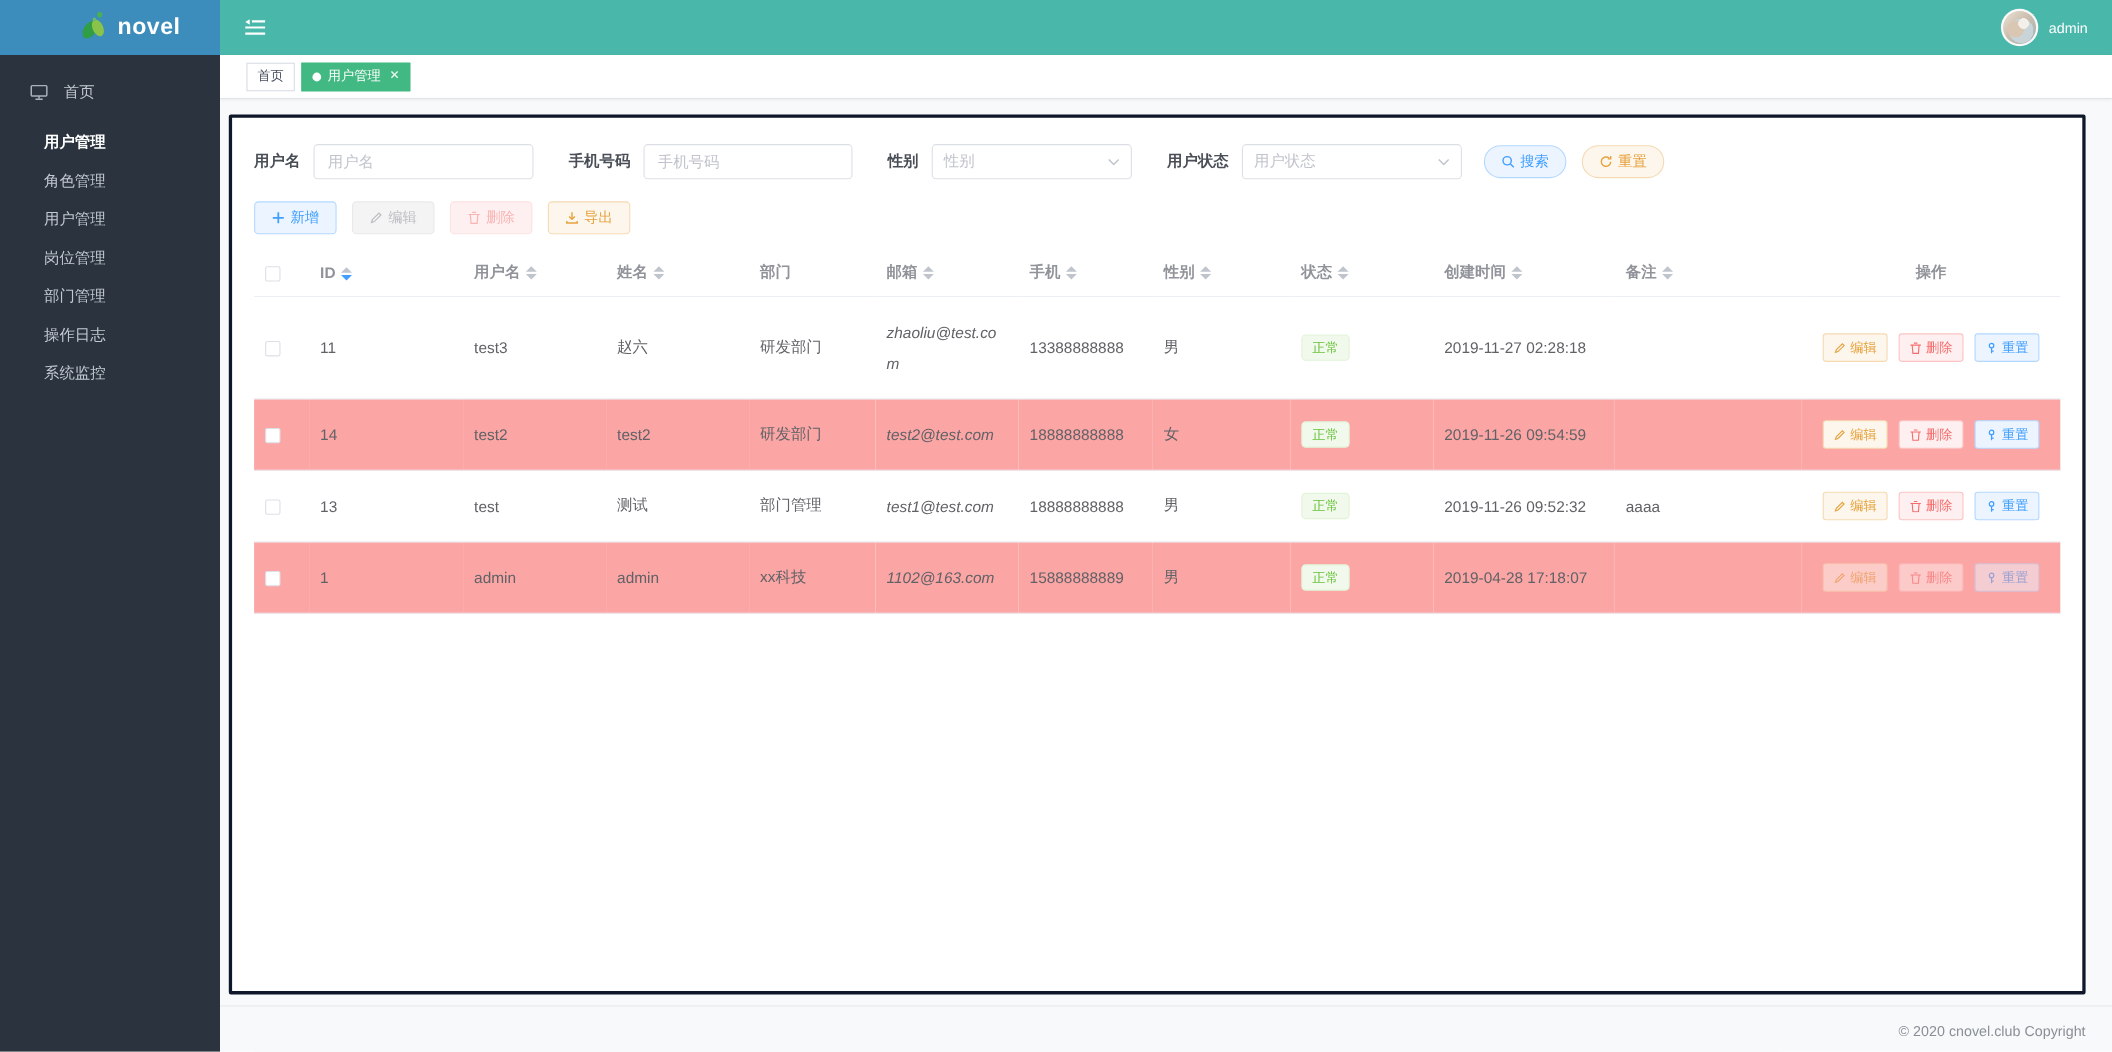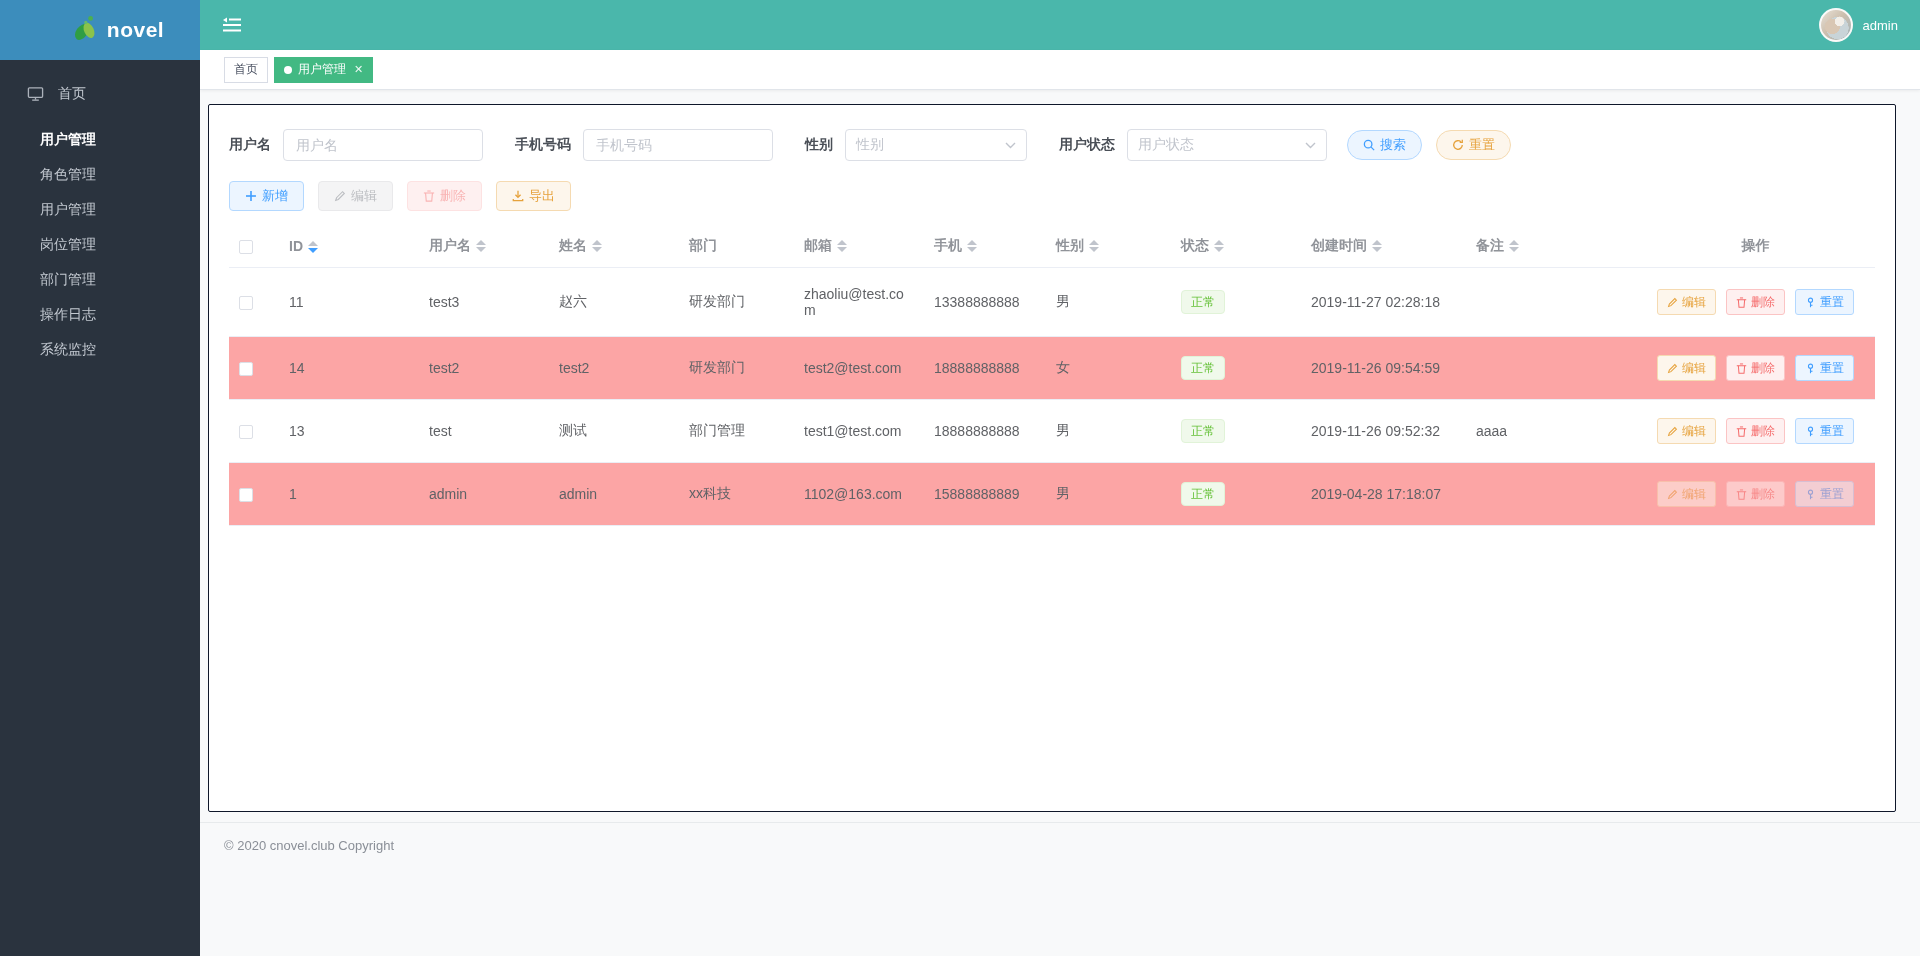--- a/index.html
+++ b/index.html
@@ -2,21 +2,21 @@
 <html><head>
 <meta charset="utf-8">
 <style>
   * { margin:0; padding:0; box-sizing:border-box; }
   html,body { width:1920px; height:956px; overflow:hidden;
     font-family:"Liberation Sans","DejaVu Sans",sans-serif; background:#fff; }
 
   
   .sidebar { position:absolute; left:0; top:0; width:200px; height:956px;
     background:#2a333e; z-index:5; }
-  .logo-bar { height:60px; background:#3c8dbc; display:flex; align-items:center;
+  .logo-bar { height:50px; background:#3c8dbc; display:flex; align-items:center;
     justify-content:center; gap:6px;padding-left:33px; }
   .logo-text { color:#fff; font-size:21px; font-weight:bold; letter-spacing:.5px; }
   .menu { padding-top:6px; }
   .menu-item { position:relative; height:56px; display:flex; align-items:center;
     padding-left:26px; color:#c3c9d1; font-size:14px; cursor:pointer; }
   .menu-item .m-icon { width:18px; height:18px; margin-right:14px; display:flex;
     align-items:center; justify-content:center; opacity:.85; }
   .menu-item .chev { position:absolute; right:20px; top:50%; margin-top:-5px; opacity:.8; }
   .submenu { }
   .submenu-item { height:35px; line-height:35px; padding-left:40px; color:#c3c9d1;
@@ -44,22 +44,22 @@
     display:flex; align-items:center; padding-left:24px; gap:6px; z-index:4; }
   .tab { height:26px; display:inline-flex; align-items:center; gap:6px; padding:0 9px;
     border:1px solid #d8dce5; background:#fff; color:#495060; font-size:12px; cursor:pointer; }
   .tab.active { background:#42b983; border-color:#42b983; color:#fff; }
   .tab .dot { width:8px; height:8px; border-radius:50%; background:#fff; }
   .tab .close-x { font-size:11px; line-height:1; opacity:.9; margin-left:2px; }
 
   
   .content { position:absolute; left:200px; right:0; top:90px; bottom:0;
     background:#f8f9fa; overflow:hidden; }
-  .card { margin:14px 24px 0 8px; height:708px; background:#fff;
-    border:1px solid #0f172a; border-radius:2px; padding:18px 20px; }
+  .card { margin:14px 24px 0 8px; height:800px; background:#fff;
+    border:3px solid #0f172a; border-radius:2px; padding:18px 20px; }
 
   
   .filter-row { display:flex; align-items:center; margin:6px 0 20px; }
   .f-group { display:flex; align-items:center; margin-right:32px; }
   .f-label { font-size:14px; font-weight:600; color:#4a4f57; margin-right:12px; white-space:nowrap; }
   .f-input { height:32px; border:1px solid #dcdfe6; border-radius:4px; padding:0 12px;
     font-size:14px; color:#606266; outline:none; font-family:inherit; }
   .f-input::placeholder { color:#c0c4cc; }
   .f-select { height:32px; border:1px solid #dcdfe6; border-radius:4px; padding:0 10px;
     display:flex; align-items:center; justify-content:space-between; cursor:pointer; background:#fff; }
@@ -77,21 +77,21 @@
   
   .toolbar-row { display:flex; gap:14px; margin-bottom:14px; }
 
   
   table { width:100%; border-collapse:collapse; table-layout:fixed; }
   th { text-align:left; font-size:14px; font-weight:600; color:#909399; padding:12px 10px;
     border-bottom:1px solid #ebeef5; white-space:nowrap; }
   td { font-size:14px; color:#606266; padding:18px 10px; border-bottom:1px solid #ebeef5;
     vertical-align:middle; }
   tr.striped td { background:#fca5a5; }
-  .email-cell { word-break:break-all; padding-right:14px; line-height:16px; }
+  .email-cell { word-break:break-all; padding-right:14px; line-height:28px;font-style:italic; }
   .cb { display:inline-block; width:14px; height:14px; border:1px solid #dcdfe6; border-radius:2px;
     background:#fff; vertical-align:middle; cursor:pointer; }
   .sort-wrap { display:inline-flex; flex-direction:column; vertical-align:middle;
     margin-left:5px; gap:2px; cursor:pointer; }
   .caret { width:0; height:0; border-left:5px solid transparent; border-right:5px solid transparent; }
   .caret.up { border-bottom:5px solid #c0c4cc; }
   .caret.down { border-top:5px solid #c0c4cc; }
   .caret.down.active { border-top-color:#409eff; }
   .tag-success { display:inline-block; background:#f0f9eb; border:1px solid #e1f3d8;
     color:#67c23a; font-size:12px; height:24px; line-height:22px; padding:0 9px; border-radius:4px; }
@@ -99,21 +99,21 @@
   .op-group { display:inline-flex; gap:10px; }
   .mini-btn { display:inline-flex; align-items:center; gap:4px; height:26px; padding:0 9px;
     font-size:12px; border-radius:3px; border:1px solid transparent; cursor:pointer; }
   .mini-edit  { background:#fdf6ec; border-color:#f5dab1; color:#e6a23c; }
   .mini-del   { background:#fef0f0; border-color:#fbc4c4; color:#f56c6c; }
   .mini-reset { background:#ecf5ff; border-color:#b3d8ff; color:#409eff; }
   .op-group.disabled .mini-btn { opacity:.5; cursor:not-allowed; }
 
   
   .footer { margin-top:10px; border-top:1px solid #e7eaec; padding:15px 24px 0;
-    font-size:13px; color:#8a8f97; background:transparent; }
+    text-align:right; font-size:13px; color:#8a8f97; background:transparent; }
 </style>
 </head>
 <body>
 
 <div class="sidebar">
   <div class="logo-bar">
     <span>
       <svg width="32" height="32" viewBox="0 0 40 40">
         <ellipse cx="16" cy="25" rx="7" ry="11" fill="#2f9e44" transform="rotate(35 16 25)"></ellipse>
         <ellipse cx="25" cy="23" rx="6" ry="10" fill="#8bc34a" transform="rotate(-25 25 23)"></ellipse>

